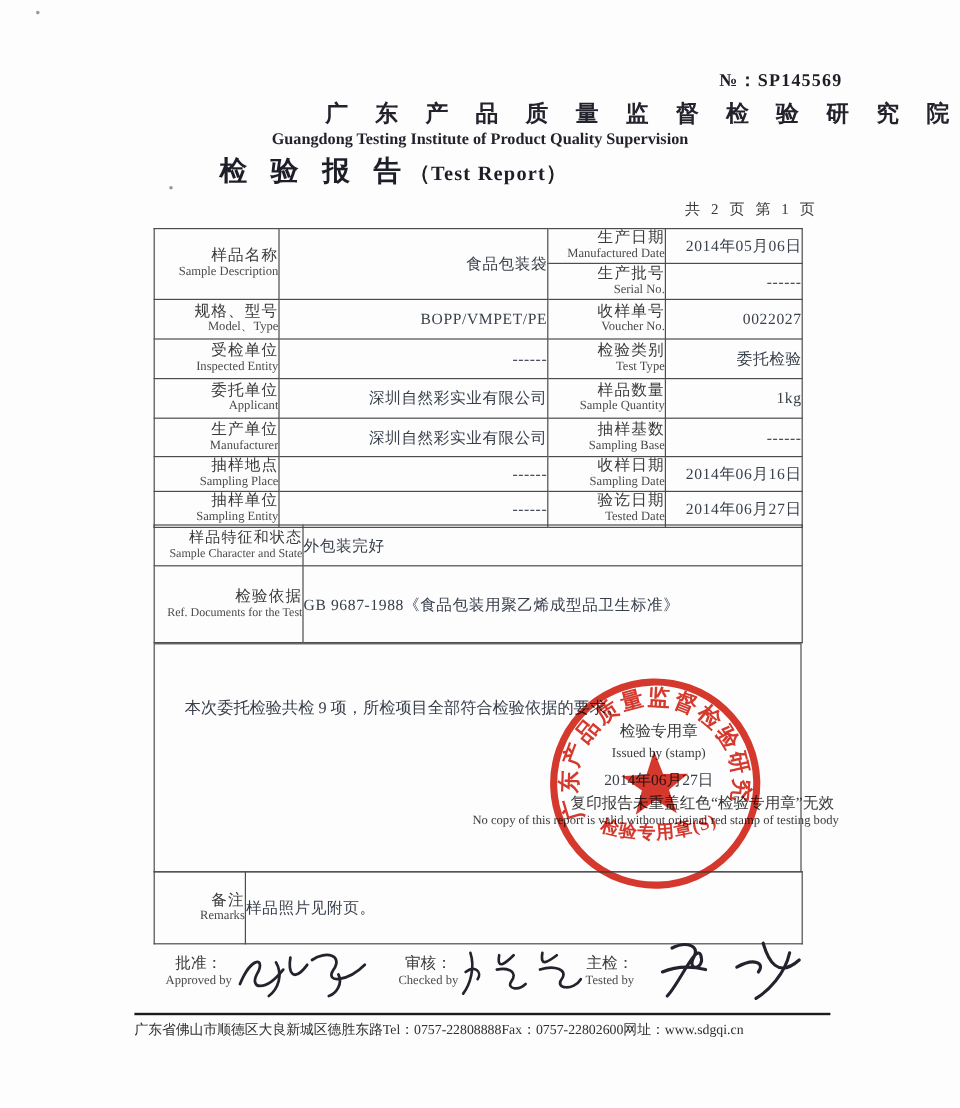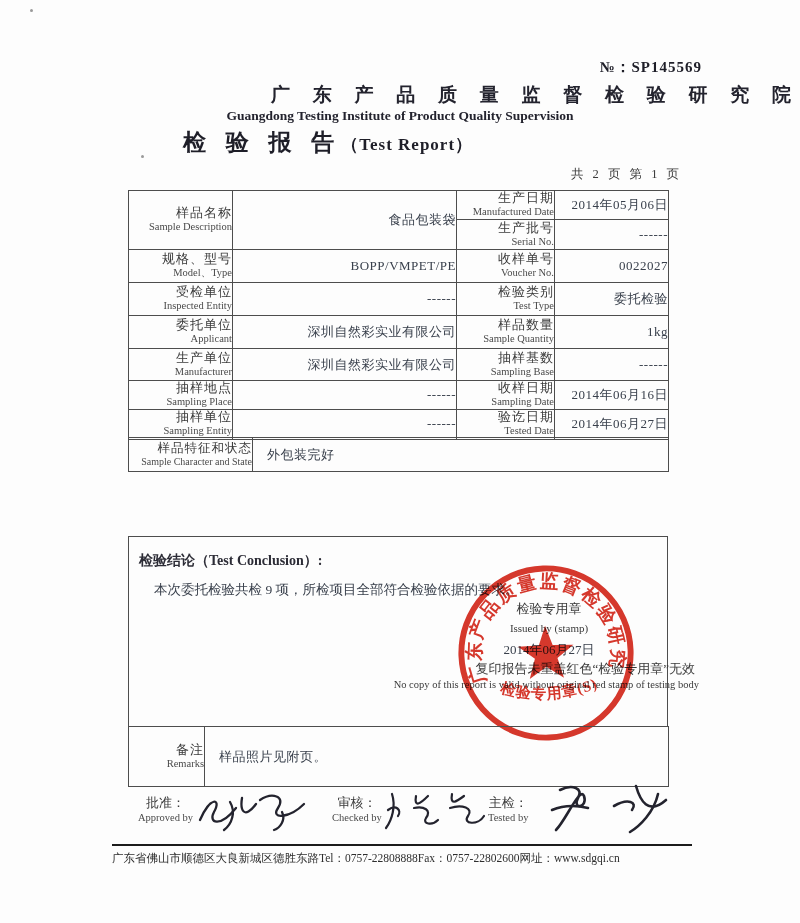--- a/index.html
+++ b/index.html
@@ -17,21 +17,21 @@
   .title-line{top:127px;left:0;width:656px;text-align:center;color:#1e1e28;}
   .title-cn{font-weight:bold;font-size:23px;letter-spacing:7px;}
   .title-en{font-weight:bold;font-size:17px;letter-spacing:1px;}
   .page-info{top:166px;right:118px;font-size:12.5px;letter-spacing:3px;color:#3a3a3a;}
   
   .tbl{position:absolute;border-collapse:collapse;table-layout:fixed;}
   .tbl td{border:1px solid #4d4d4d;padding:0;vertical-align:middle;text-align:right;overflow:hidden;}
   .lab .cn{font-size:13px;color:#3a3a3a;letter-spacing:1px;line-height:1.15;}
   .lab .en{font-size:10.5px;color:#4a4a4a;line-height:1.2;white-space:nowrap;}
   .val{font-size:13px;color:#39404c;letter-spacing:.5px;}
-  .val.left{text-align:left;padding-left:14px;}
+  .val.left{text-align:left;}
   #tblA{top:190px;left:128px;width:540px;}
   #tblB{top:437px;left:128px;width:540px;}
   #tblD{top:726px;left:128px;width:540px;}
   
   .concl-box{top:536px;left:128px;width:538px;height:189px;border:1px solid #4d4d4d;background:transparent;}
   .concl-head{position:absolute;top:15px;left:10px;font-weight:bold;font-size:14px;color:#2c2c36;}
   .concl-body{position:absolute;top:44px;left:25px;font-size:13.5px;color:#39404c;}
   .stamp-l1{position:absolute;top:63px;left:330px;width:180px;text-align:center;font-size:13px;color:#3a3a3a;}
   .stamp-l2{position:absolute;top:85px;left:330px;width:180px;text-align:center;font-size:11px;color:#3a3a3a;}
   .stamp-l3{position:absolute;top:104px;left:330px;width:180px;text-align:center;font-size:13px;color:#39404c;}
@@ -175,25 +175,31 @@
       <col style="width:416px">
     </colgroup>
   <tbody>
       <tr style="height:34px">
     <td class="lab">
       <div class="cn" style="font-size:12.5px">样品特征和状态</div>
       <div class="en" style="font-size:10px">Sample Character and State</div>
     </td>
     <td class="val left">外包装完好</td>
   </tr>
+  <tr style="height:64px">
+    <td class="lab">
+      <div class="cn">检验依据</div>
+      <div class="en" style="font-size:10px">Ref. Documents for the Test</div>
+    </td>
+    <td class="val left">GB 9687-1988《食品包装用聚乙烯成型品卫生标准》</td>
+  </tr>
 </tbody>
   </table>
 
 <div class="abs concl-box">
-  <div class="concl-head">检验结论（Test Conclusion）:</div>
   <div class="concl-body">本次委托检验共检 9 项，所检项目全部符合检验依据的要求。</div>
 
   <div class="stamp-l1">检验专用章</div>
   <div class="stamp-l2">Issued by (stamp)</div>
   <div class="stamp-l3">2014年06月27日</div>
   <div class="stamp-l4">复印报告未重盖红色“检验专用章”无效</div>
   <div class="stamp-l5">No copy of this report is valid without original red stamp of testing body</div>
 
   <div class="stamp-wrap">
     <svg viewBox="0 0 200 200" width="182" height="182">

